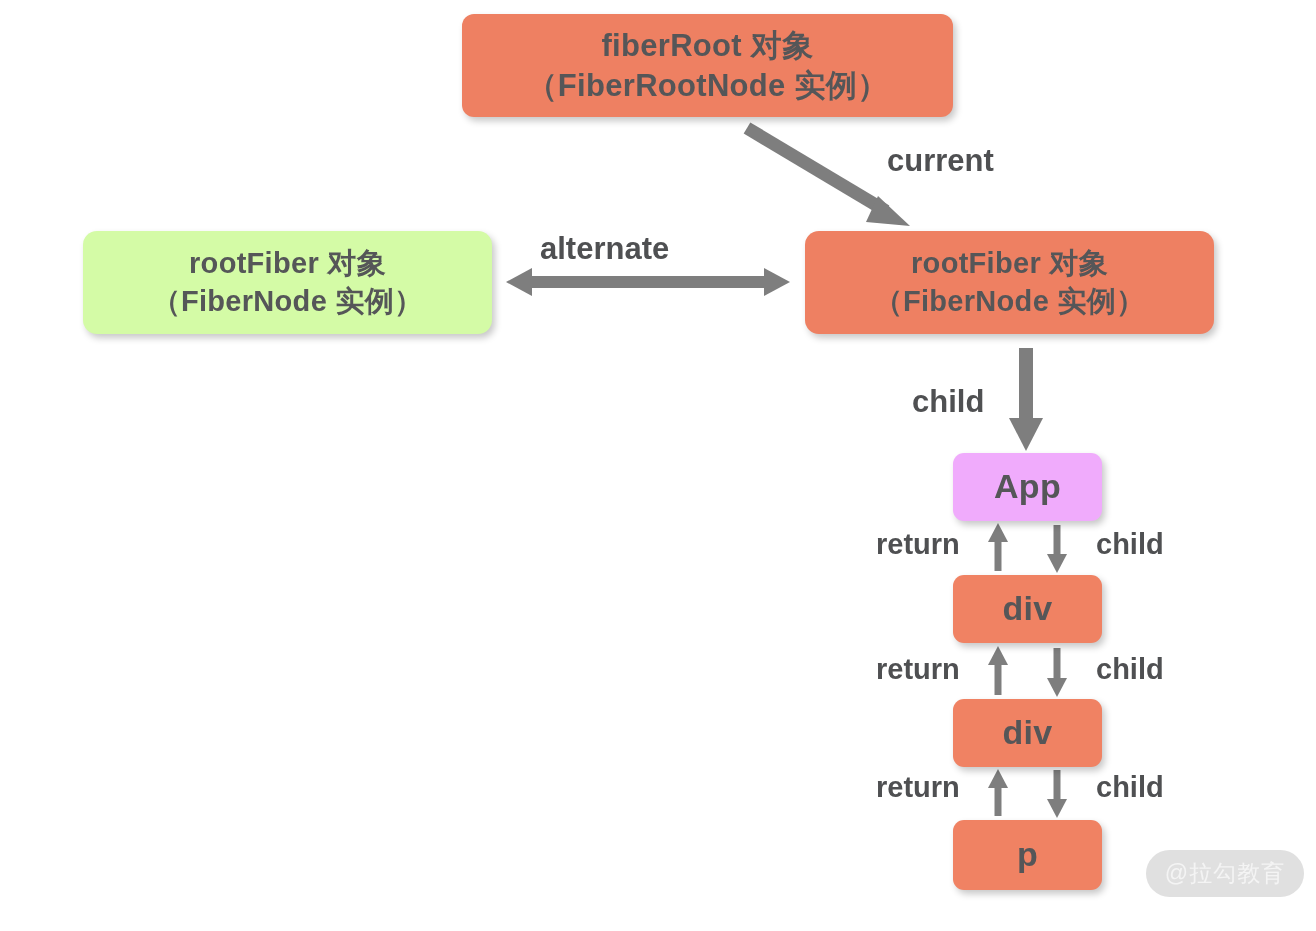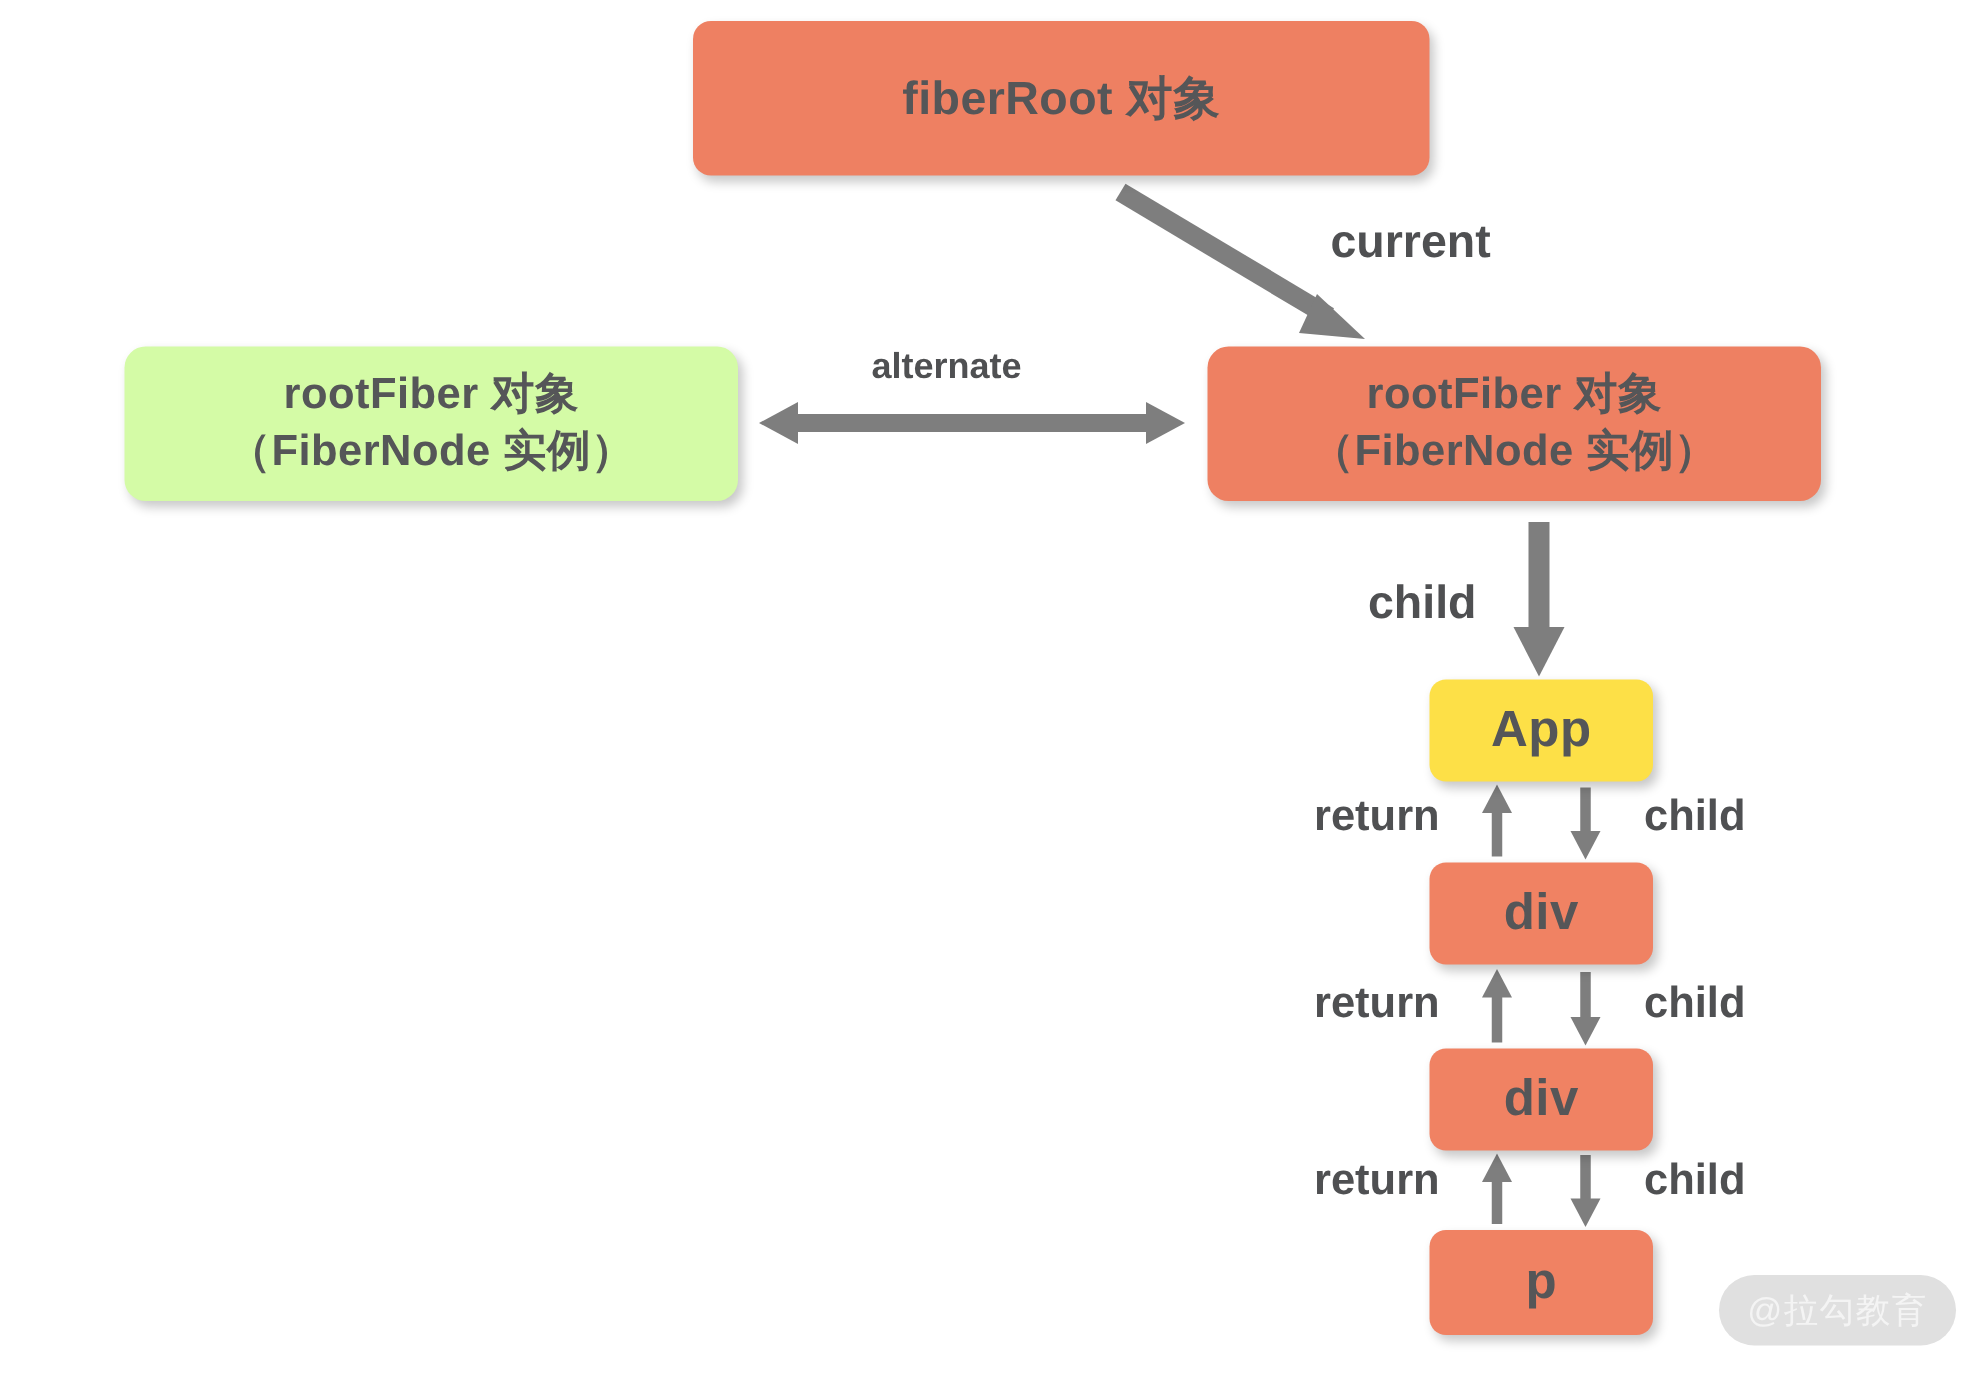--- a/index.html
+++ b/index.html
@@ -53,21 +53,21 @@
     border-radius: 14px;
   }
   #node-rootfiber {
     left: 805px; top: 231px; width: 409px; height: 103px;
     background: #EE8062;
     font-size: 29px;
     border-radius: 14px;
   }
   #node-app {
     left: 953px; top: 453px; width: 149px; height: 68px;
-    background: #fde047;
+    background: #f0abfc;
     font-size: 34px;
     border-radius: 11px;
   }
   #node-div1 {
     left: 953px; top: 575px; width: 149px; height: 68px;
     background: #F08263;
     font-size: 34px;
     border-radius: 11px;
   }
   #node-div2 {
@@ -84,21 +84,21 @@
   }
 
   
   .edge-label {
     position: absolute;
     color: #4f5052;
     font-weight: bold;
     white-space: nowrap;
   }
   #lbl-current  { left: 871px; top: 143px; font-size: 31px; margin-left: 16px; }
-  #lbl-alternate{ left: 581px; top: 231px; font-size: 24px; }
+  #lbl-alternate{ left: 540px; top: 231px; font-size: 31px; }
   #lbl-child-top{ left: 912px; top: 384px; font-size: 31px; }
 
   #lbl-return-1 { left: 876px; top: 528px; font-size: 29px; }
   #lbl-child-1  { left: 1096px; top: 528px; font-size: 29px; }
   #lbl-return-2 { left: 876px; top: 653px; font-size: 29px; }
   #lbl-child-2  { left: 1096px; top: 653px; font-size: 29px; }
   #lbl-return-3 { left: 876px; top: 771px; font-size: 29px; }
   #lbl-child-3  { left: 1096px; top: 771px; font-size: 29px; }
 
   
@@ -170,20 +170,21 @@
       <path d="M998,769 L988,788 L1008,788 Z" fill="#7E7E7E"></path>
     </g>
     <g>
       <line x1="1057" y1="770" x2="1057" y2="802" stroke="#7E7E7E" stroke-width="7"></line>
       <path d="M1057,818 L1047,799 L1067,799 Z" fill="#7E7E7E"></path>
     </g>
   </svg>
 
   <div class="node" id="node-fiberroot">
     <span class="ln">fiberRoot 对象</span>
+    <span class="ln">（FiberRootNode 实例）</span>
   </div>
 
   <div class="node" id="node-rootfiber-alt">
     <span class="ln">rootFiber 对象</span>
     <span class="ln">（FiberNode 实例）</span>
   </div>
 
   <div class="node" id="node-rootfiber">
     <span class="ln">rootFiber 对象</span>
     <span class="ln">（FiberNode 实例）</span>

